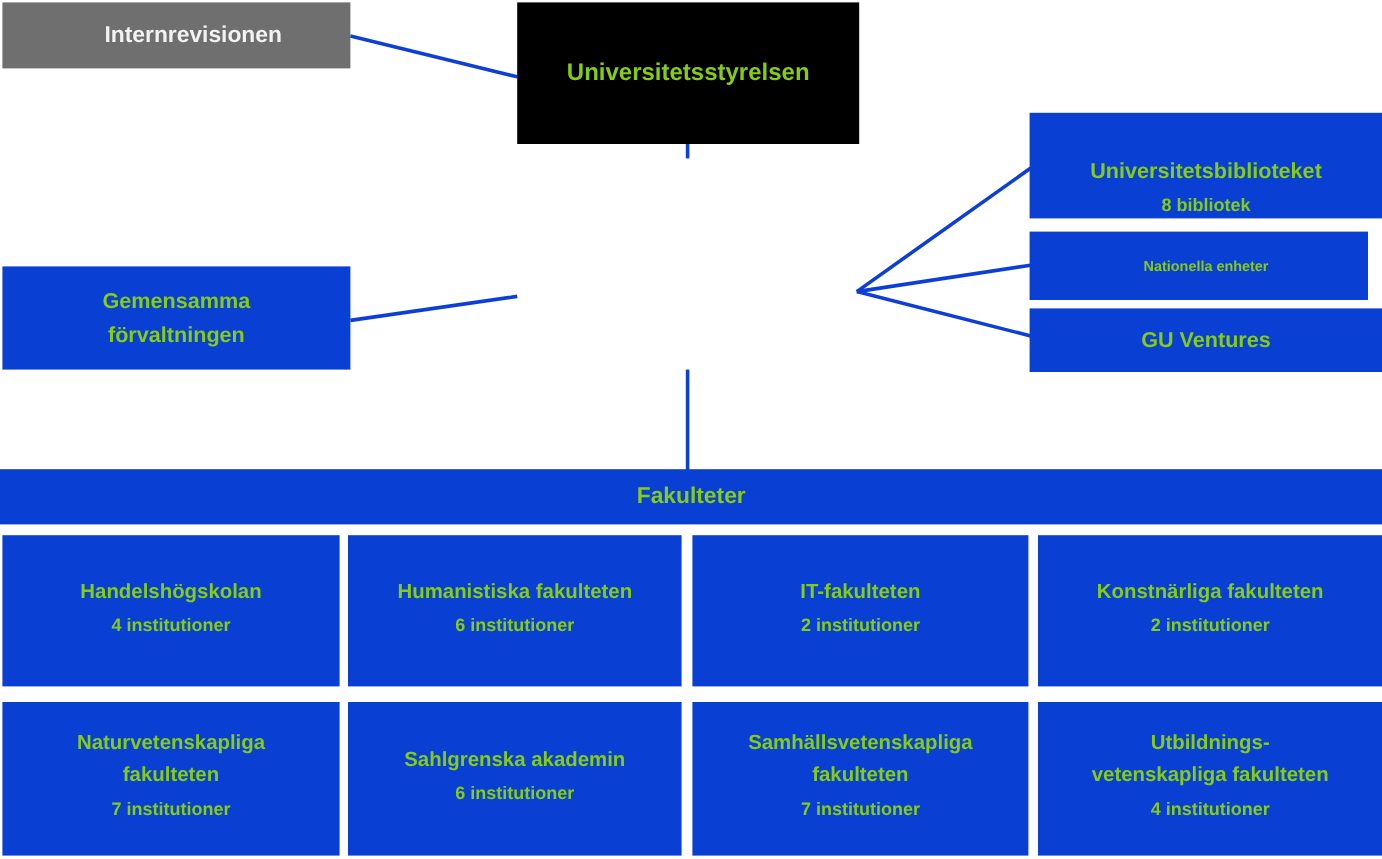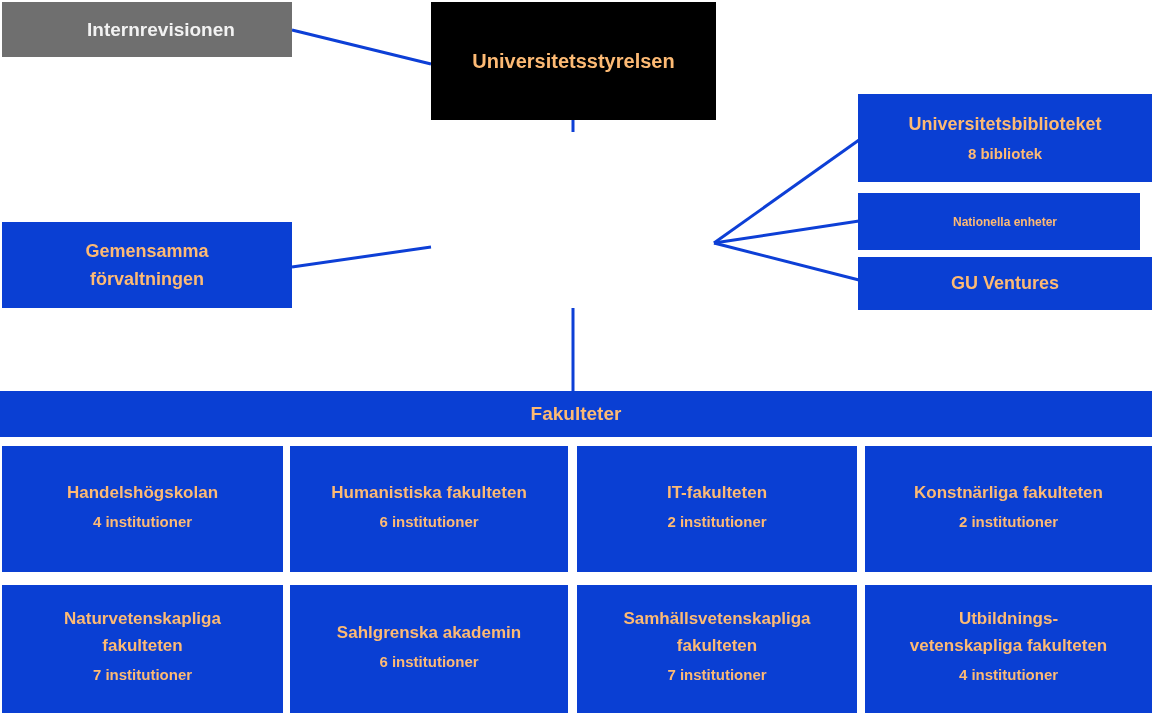--- a/index.html
+++ b/index.html
@@ -12,40 +12,40 @@
     font-family: "Liberation Sans", sans-serif;
     font-weight: bold;
   }
   .box {
     position: absolute;
     display: flex;
     flex-direction: column;
     align-items: center;
     justify-content: center;
     text-align: center;
-    color: #fdba74;
+    color: #84cc16;
     box-sizing: border-box;
   }
   .blue  { background: #0a3fd3; }
   .black { background: #000000; }
   .gray  { background: #6f6f6f; color: #f2f2f2; padding-left: 28px; }
 
   svg.connectors { position: absolute; left: 0; top: 0; pointer-events: none; }
   svg.connectors line { stroke: #0d3fd6; stroke-width: 3; fill: none; }
 
   
   #audit      { left: 2px;   top: 2px;   width: 290px; height: 55px;  font-size: 19px; }
   #board      { left: 431px; top: 2px;   width: 285px; height: 118px; font-size: 20px; }
   #leadership { left: 431px; top: 130px; width: 283px; height: 180px; }
   #leadership .lead-title { font-size: 19px; line-height: 24px; margin-bottom: 4px; }
   #leadership .member     { font-size: 16px; line-height: 29px; }
   #admin      { left: 2px;   top: 222px; width: 290px; height: 86px; font-size: 18px; line-height: 28px; }
 
   
-  #library  { left: 858px; top: 94px;  width: 294px; height: 88px; }
+  #library  { left: 858px; top: 94px;  width: 294px; height: 88px; justify-content: flex-end; }
   #library .unit-title { font-size: 18px; line-height: 24px; margin-bottom: 8px; }
   #library .unit-sub   { font-size: 15px; line-height: 20px; }
   #national { left: 858px; top: 193px; width: 282px; height: 57px; font-size: 12px; padding-left: 12px; }
   #ventures { left: 858px; top: 257px; width: 294px; height: 53px; font-size: 18px; }
 
   
   #fakbar { left: 0; top: 391px; width: 1152px; height: 46px; font-size: 19px; }
   .faculty { padding-bottom: 8px; }
   .faculty .fac-name  { font-size: 17px; line-height: 27px; }
   .faculty .fac-count { font-size: 15px; line-height: 20px; margin-top: 6px; text-align: center; }

